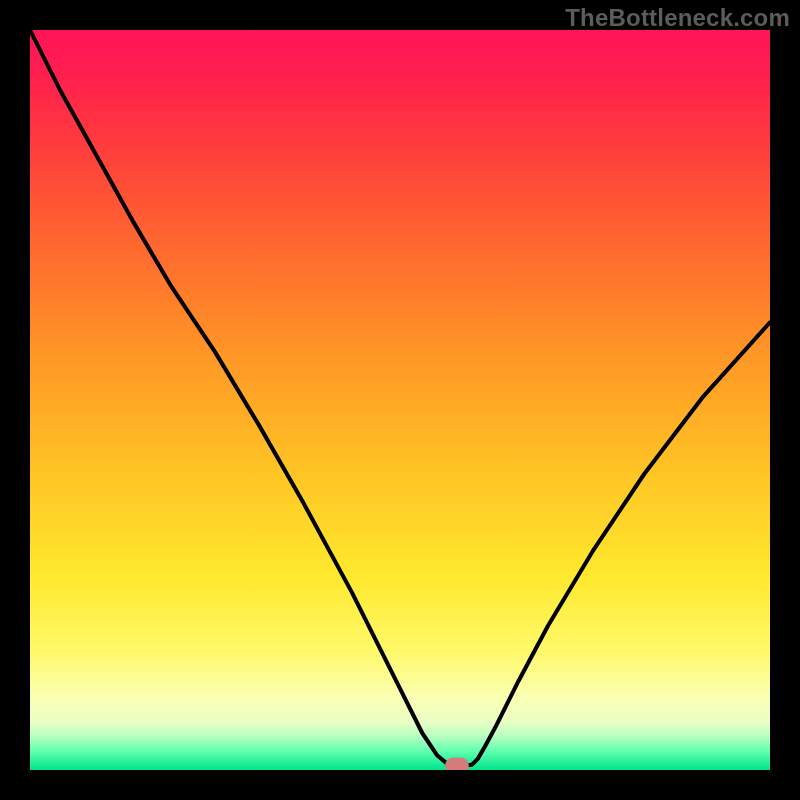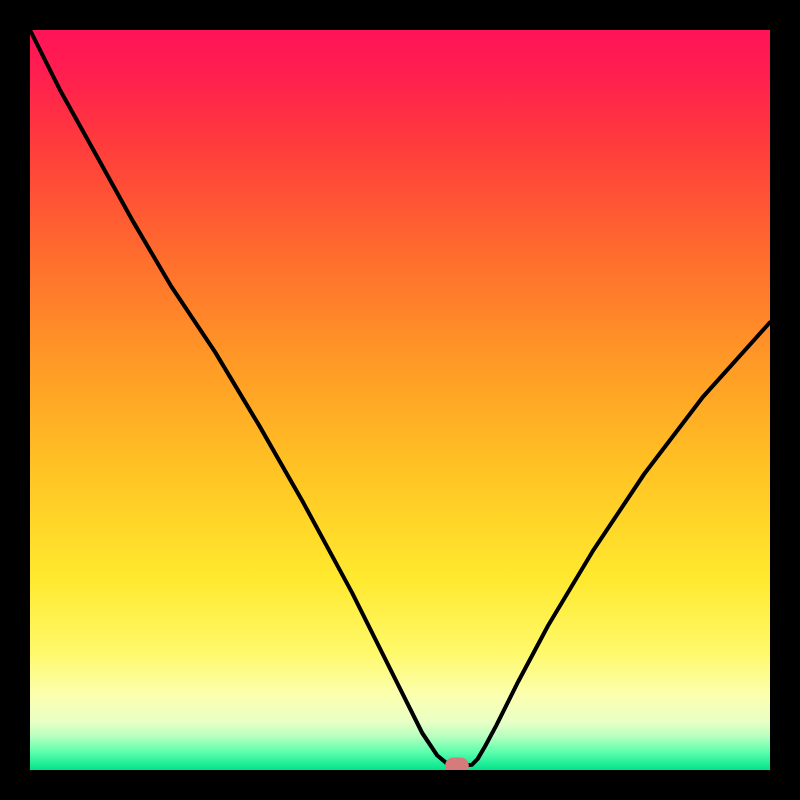--- a/index.html
+++ b/index.html
@@ -38,20 +38,21 @@
   .plot svg {
     display: block;
     width: 740px;
     height: 740px;
   }
 </style>
 </head>
 <body>
 
 <div class="container">
+  <div class="watermark">TheBottleneck.com</div>
   <div class="plot">
     <svg viewBox="0 0 100 100" preserveAspectRatio="none">
       <defs>
         <linearGradient id="bg-grad" x1="0" y1="0" x2="0" y2="1">
             <stop offset="0.000%" stop-color="#ff1458"></stop>
             <stop offset="6.000%" stop-color="#ff1f4f"></stop>
             <stop offset="15.000%" stop-color="#ff3a3d"></stop>
             <stop offset="30.000%" stop-color="#ff6b2e"></stop>
             <stop offset="45.000%" stop-color="#ff9a26"></stop>
             <stop offset="60.000%" stop-color="#ffc524"></stop>

